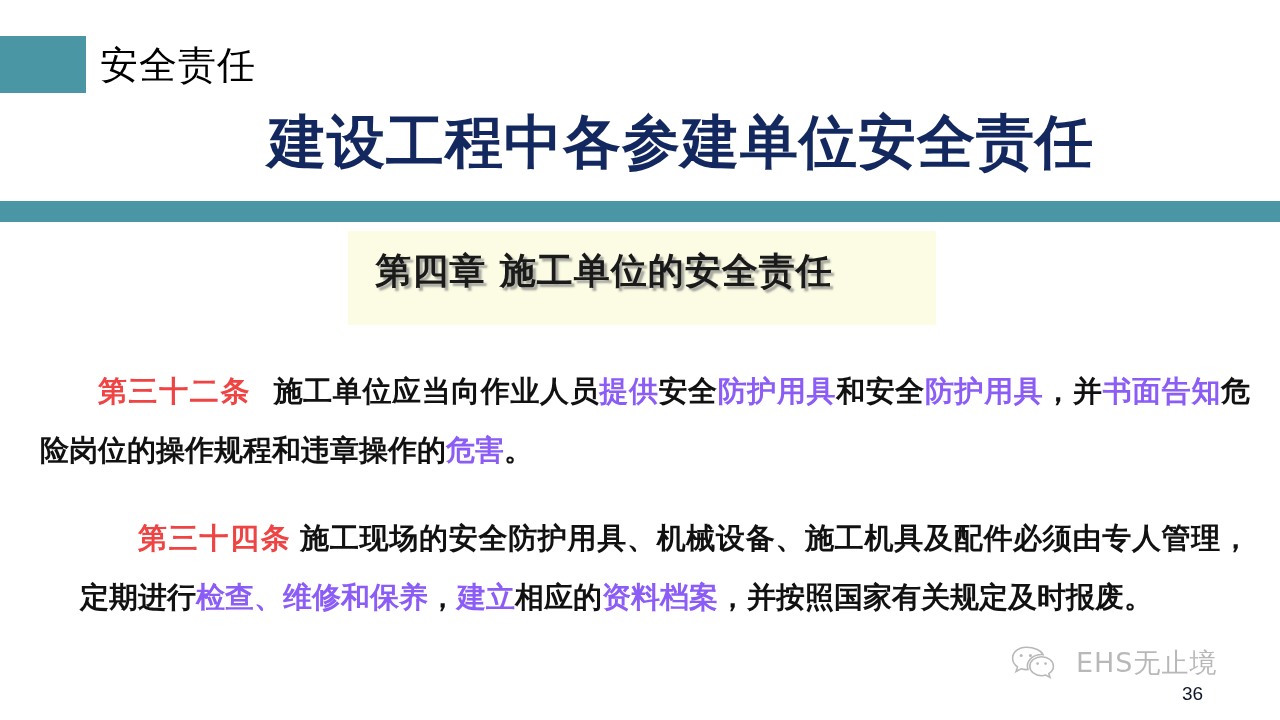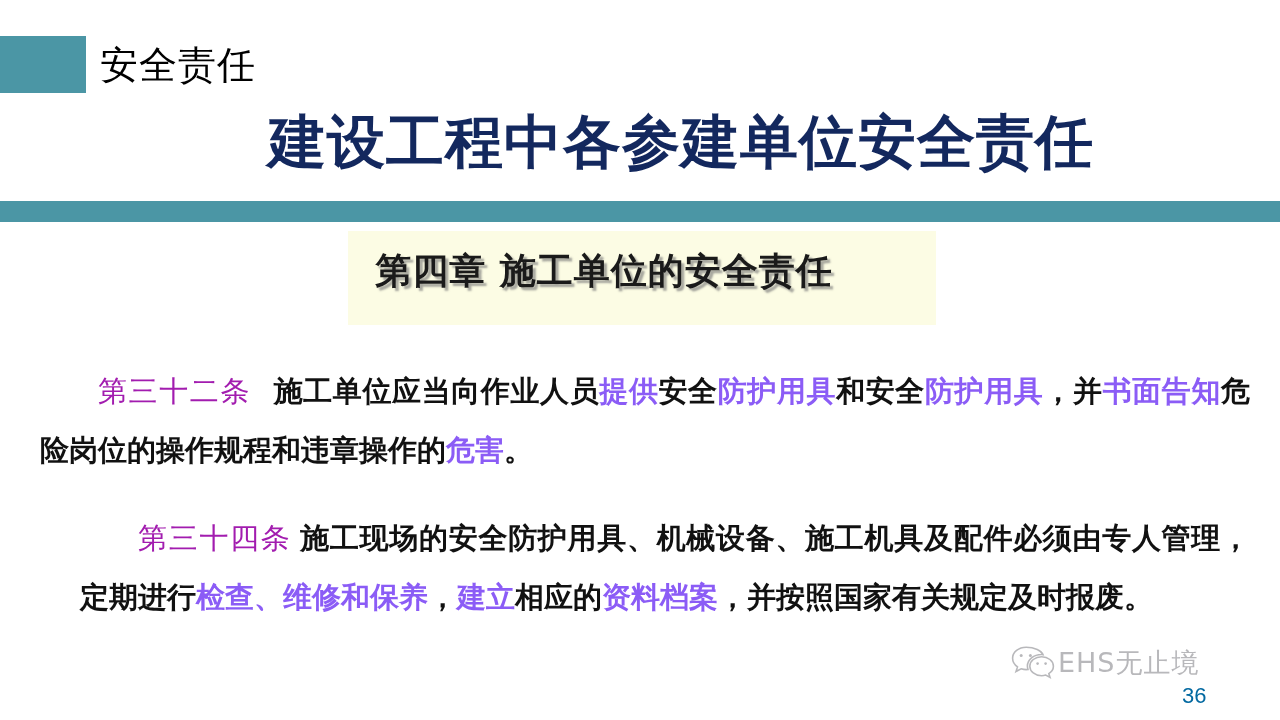--- a/index.html
+++ b/index.html
@@ -104,61 +104,61 @@
     font-weight: 700;
     color: #111111;
     line-height: 59px;
     text-indent: 58px;
     letter-spacing: 0px;
     text-align: justify;
   }
   .para + .para { margin-top: 4px; margin-left: 40px; }
 
   .article-no {
-    color: #a21caf;
-    font-weight: 400;
+    color: #ef4444;
+    font-weight: 700;
     letter-spacing: 1px;
   }
   .hl {
     color: #8b5cf6;
     font-weight: 700;
   }
   .gap-wide { display: inline-block; width: 22px; }
   .gap-thin { display: inline-block; width: 8px; }
 
   
   .watermark {
     position: absolute;
     left: 1010px;
     top: 640px;
     width: 250px;
     height: 46px;
     display: flex;
     align-items: center;
-    gap: 2px;
+    gap: 20px;
     opacity: 0.62;
   }
   .wechat-icon {
     width: 46px;
     height: 38px;
     flex: 0 0 auto;
   }
   .watermark-text {
     font-size: 27px;
     font-weight: 400;
     color: #8e8e93;
     letter-spacing: 1px;
     white-space: nowrap;
   }
   .page-number {
     position: absolute;
     left: 1182px;
     top: 683px;
-    font-size: 22px;
-    color: #0369a1;
+    font-size: 19px;
+    color: #0f172a;
     font-family: "Liberation Sans", sans-serif;
   }
 </style>
 </head>
 <body>
 
 <div class="slide">
 
   <div class="kicker-square"></div>
 

